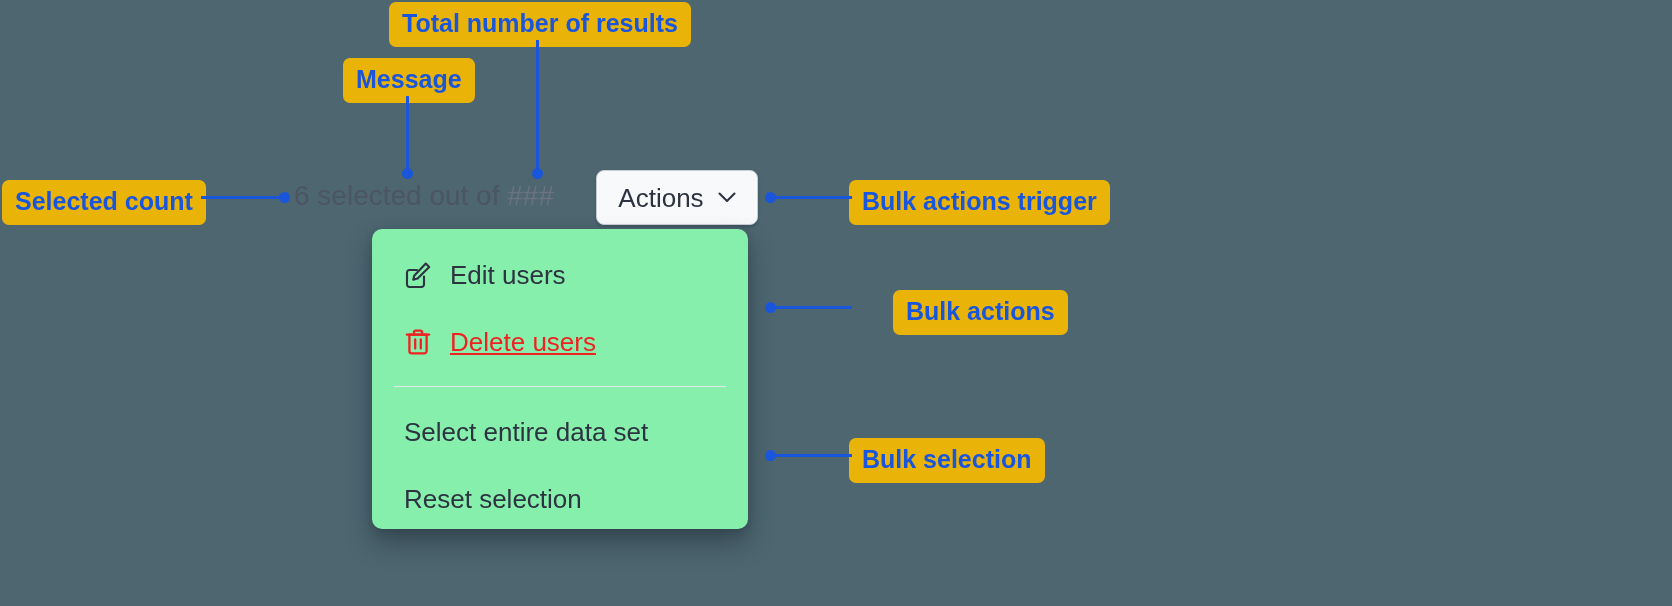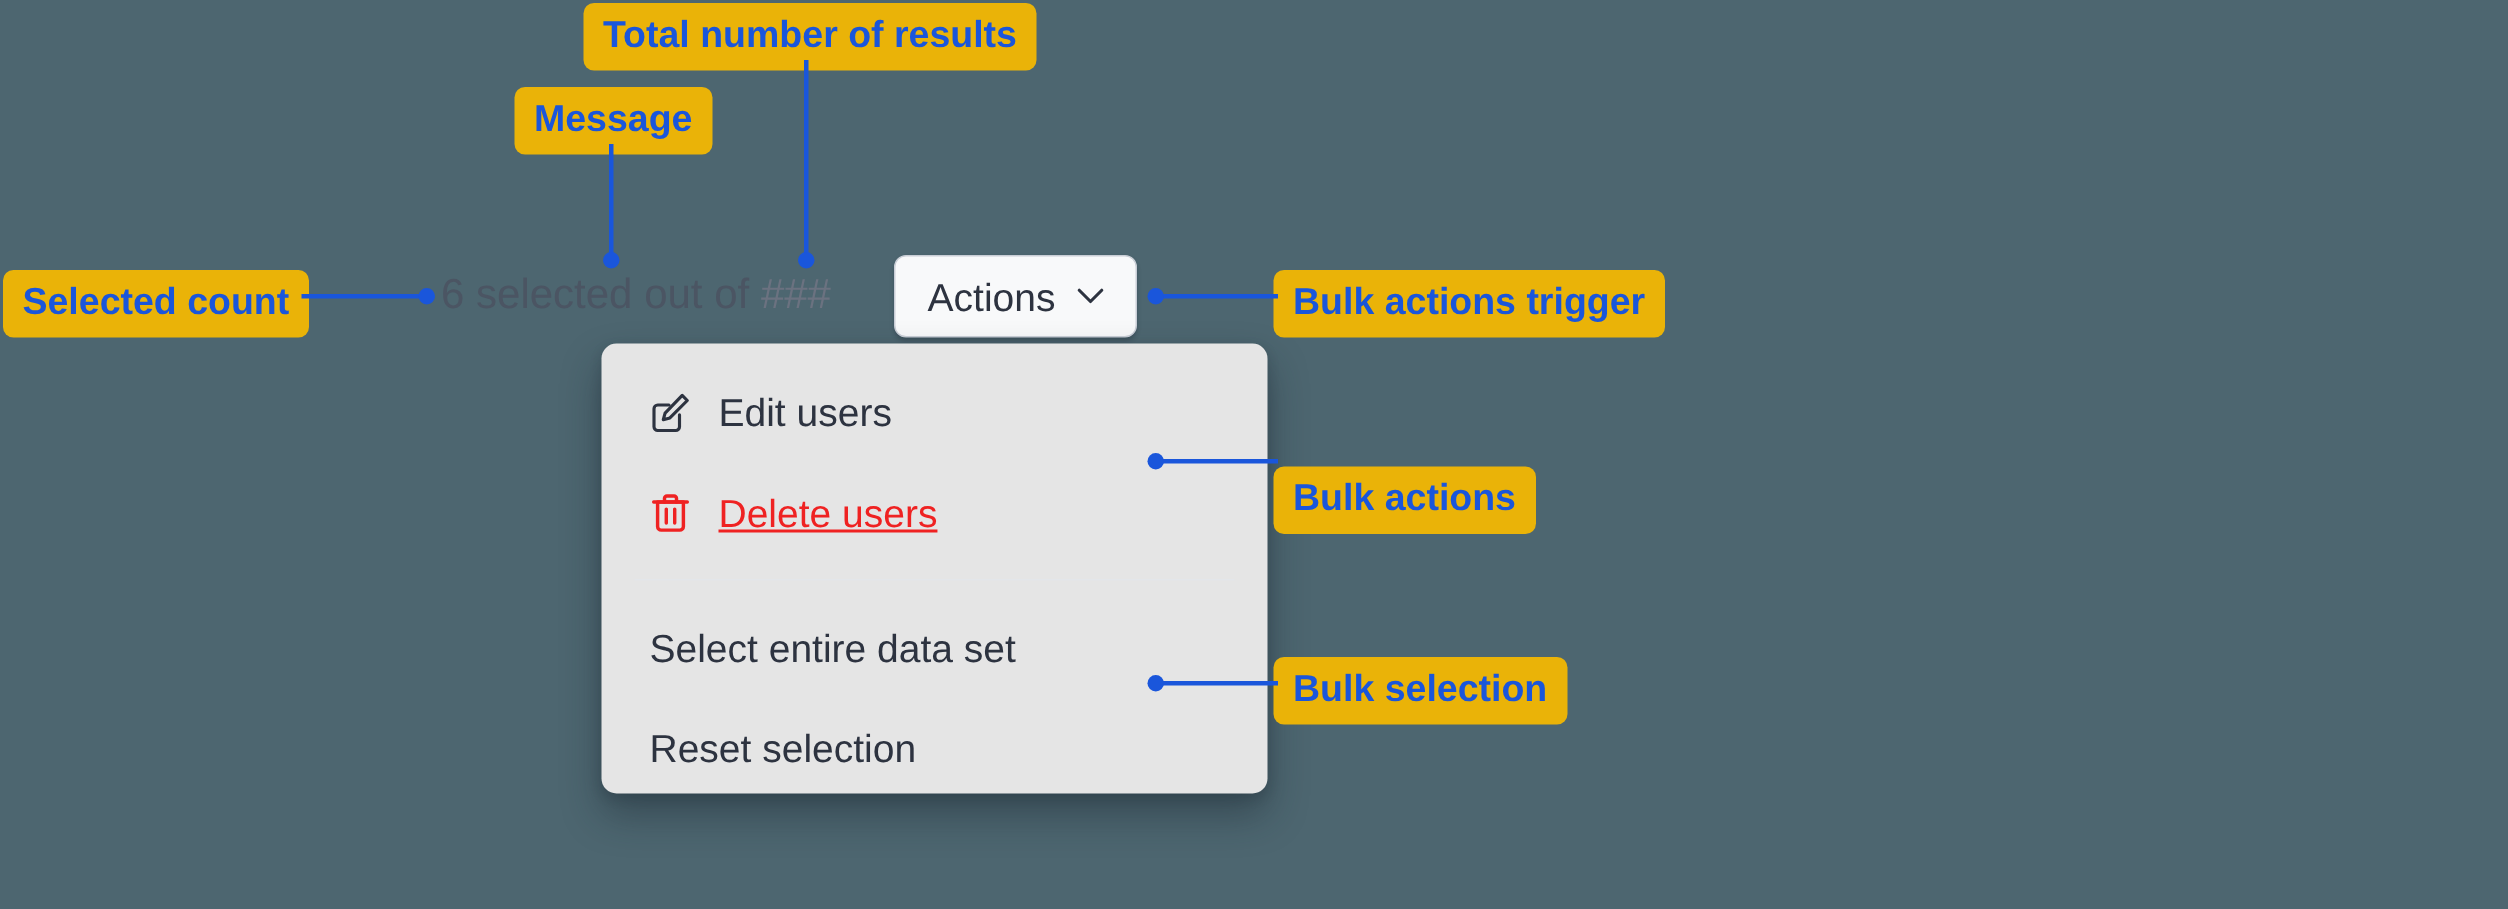--- a/index.html
+++ b/index.html
@@ -89,25 +89,25 @@
     line-height: 1;
   }
   .chev {
     width: 18px;
     height: 11px;
     display: block;
   }
 
   .menu {
     position: absolute;
-    left: 401px;
+    left: 372px;
     top: 229px;
-    width: 444px;
+    width: 376px;
     height: 300px;
-    background: #e5e5e5;
+    background: #86efac;
     border-radius: 10px;
     box-shadow: 0 14px 26px rgba(25,35,45,0.42), 0 3px 8px rgba(25,35,45,0.20);
     box-sizing: border-box;
     overflow: hidden;
   }
   .menu-item {
     display: flex;
     align-items: center;
     gap: 18px;
     padding: 0 0 0 32px;
@@ -204,21 +204,21 @@
   <div class="dot" style="left:402px; top:168px;"></div>
 
   <div class="anno" style="left:2px; top:180px;">Selected count</div>
   <div class="lead-h" style="left:201px; top:196px; width:85px;"></div>
   <div class="dot" style="left:279px; top:192px;"></div>
 
   <div class="anno" style="left:849px; top:180px;">Bulk actions trigger</div>
   <div class="lead-h" style="left:770px; top:196px; width:82px;"></div>
   <div class="dot" style="left:765px; top:192px;"></div>
 
-  <div class="anno" style="left:849px; top:290px;margin-top:21px;">Bulk actions</div>
+  <div class="anno" style="left:893px; top:290px;">Bulk actions</div>
   <div class="lead-h" style="left:770px; top:306px; width:82px;"></div>
   <div class="dot" style="left:765px; top:302px;"></div>
 
   <div class="anno" style="left:849px; top:438px;">Bulk selection</div>
   <div class="lead-h" style="left:770px; top:454px; width:82px;"></div>
   <div class="dot" style="left:765px; top:450px;"></div>
 
 </div>
 
 </body></html>

